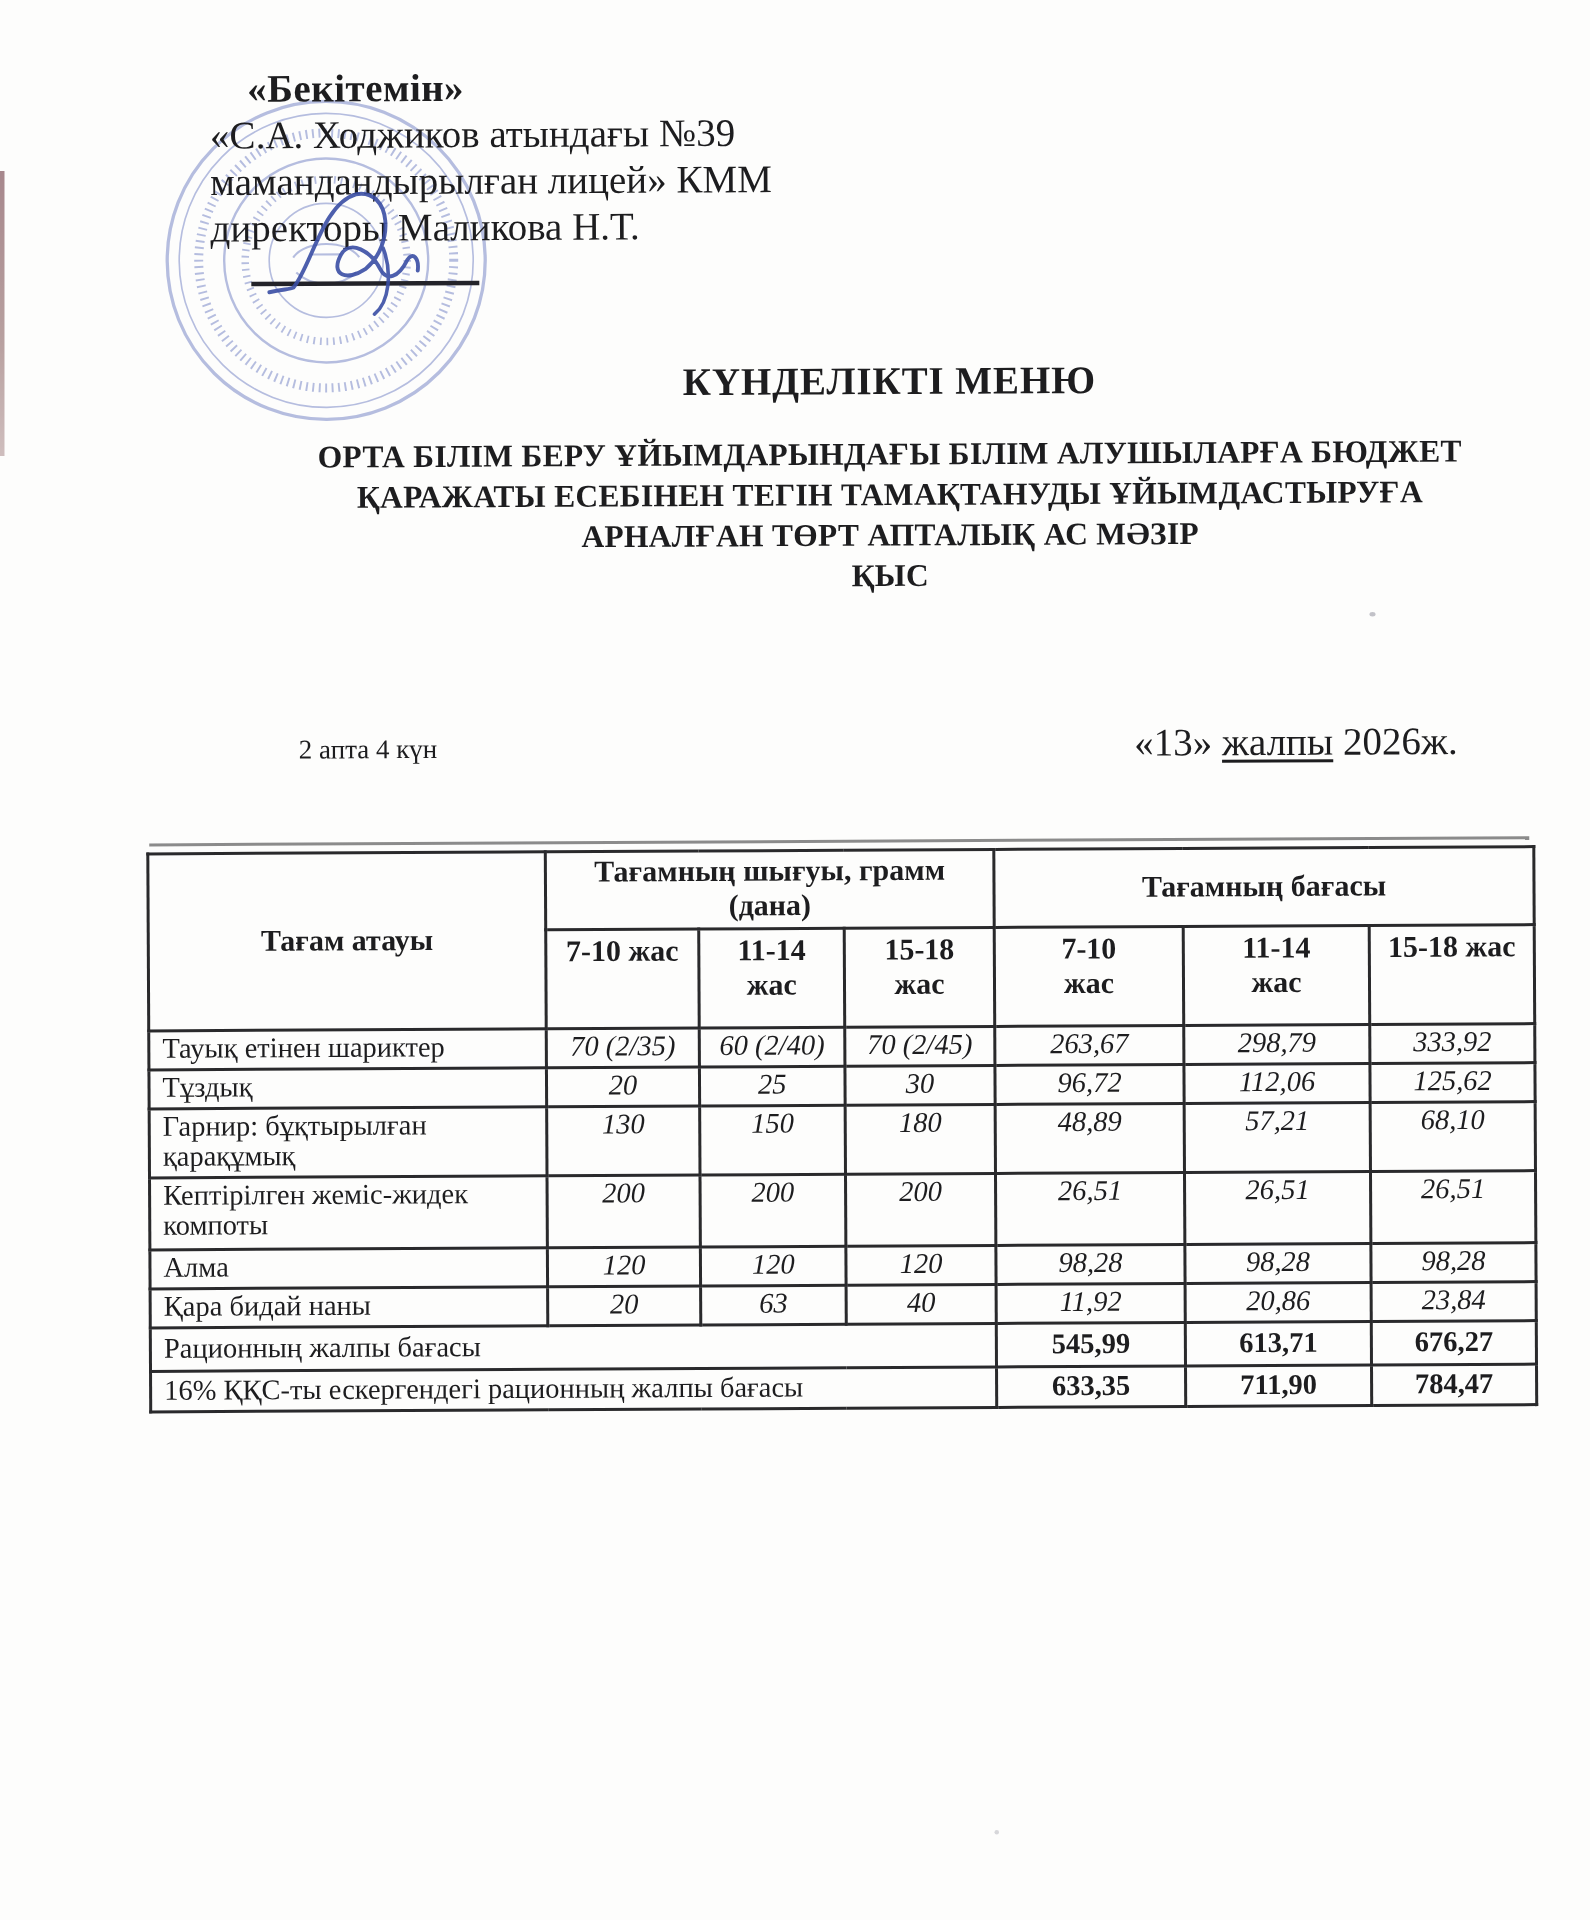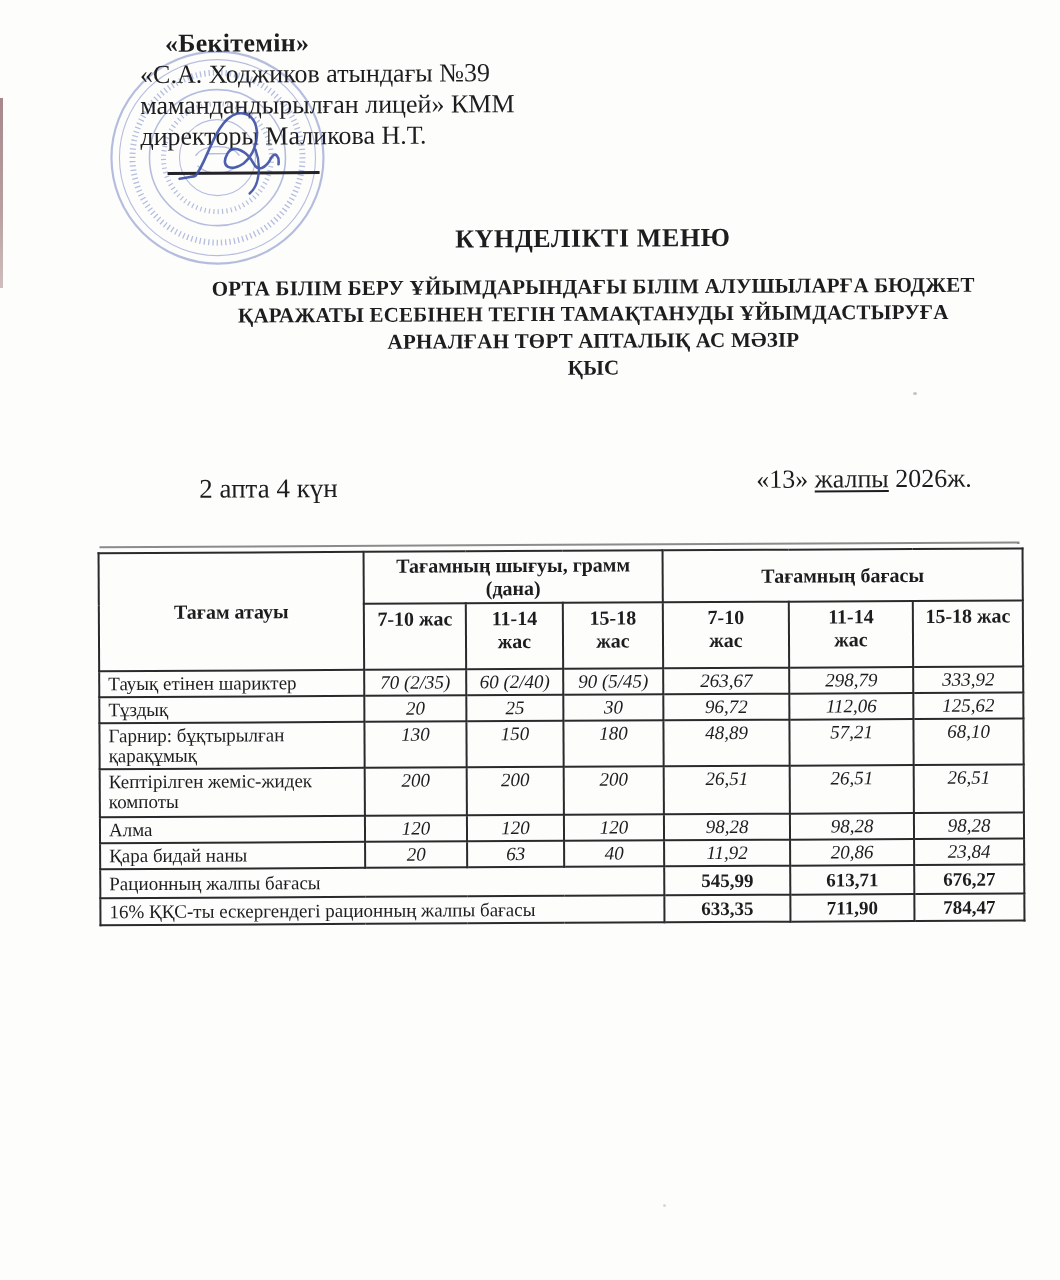--- a/index.html
+++ b/index.html
@@ -3,41 +3,41 @@
 <meta charset="utf-8">
 <style>
   html, body {
     margin: 0; padding: 0;
     width: 1060px; height: 1280px;
     background: #fdfdfc;
     font-family: "Liberation Serif", "DejaVu Serif", serif;
     color: #1d1d1f;
     overflow: hidden;
   }
-  .page { position: absolute; inset: 0; }
+  .page { position: absolute; inset: 0; margin-top: 16px; }
   .doc  { position: absolute; inset: 0; transform: rotate(-0.3deg); transform-origin: 530px 640px; }
 
   
   .approval { position: absolute; left: 143px; top: 26px; font-size: 26px; line-height: 31px; white-space: nowrap; }
   .approval .l1 { font-weight: bold; margin-left: 25px; letter-spacing: .3px; }
 
   .sig-line { position: absolute; left: 170px; top: 170px; width: 152px; height: 2.5px; background: #232329; }
 
   .stamp { position: absolute; left: 106px; top: 42px; opacity: .4; }
   .signature { position: absolute; left: 160px; top: 95px; opacity: .9; }
 
   
   .title { position: absolute; left: 130px; top: 224px; width: 930px; text-align: center;
            font-size: 26px; font-weight: bold; letter-spacing: .6px; }
   .subtitle { position: absolute; left: 130px; top: 274px; width: 930px; text-align: center;
               font-size: 21px; font-weight: bold; line-height: 27px; letter-spacing: .2px; }
 
   
   .meta { position: absolute; left: 0; top: 464px; width: 1060px; height: 40px; }
-  .week { position: absolute; left: 200px; top: 8px; font-size: 27px; }
+  .week { position: absolute; left: 200px; top: 8px; font-size: 18px; }
   .date { position: absolute; left: 757px; top: 2px; font-size: 26px; white-space: nowrap; }
   .date .month { text-decoration: underline; text-underline-offset: 3px; }
 
   
   .tbl-topline { position: absolute; left: 100px; top: 544px; width: 920px; height: 1.5px;
                  background: rgba(45,45,45,.55); }
   table.menu { position: absolute; left: 98px; top: 550px; width: 924px;
                border-collapse: collapse; table-layout: fixed;
                font-size: 19px; line-height: 20px; }
   .menu th, .menu td { border: 2px solid #2a2a2c; padding: 2px 5px; vertical-align: top; overflow: hidden; }
@@ -127,21 +127,21 @@
           <th class="sub">11-14
 жас</th>
           <th class="sub">15-18 жас</th>
         </tr>
       </thead>
       <tbody>
         <tr style="height:25px">
           <td class="name">Тауық етінен шариктер</td>
           <td class="val">70 (2/35)</td>
           <td class="val">60 (2/40)</td>
-          <td class="val">90 (5/45)</td>
+          <td class="val">70 (2/45)</td>
           <td class="val">263,67</td>
           <td class="val">298,79</td>
           <td class="val">333,92</td>
         </tr>
         <tr style="height:25px">
           <td class="name">Тұздық</td>
           <td class="val">20</td>
           <td class="val">25</td>
           <td class="val">30</td>
           <td class="val">96,72</td>

